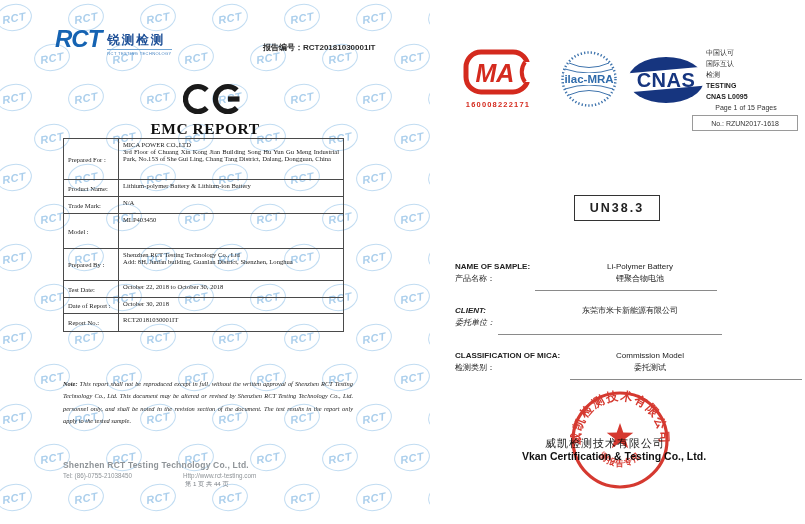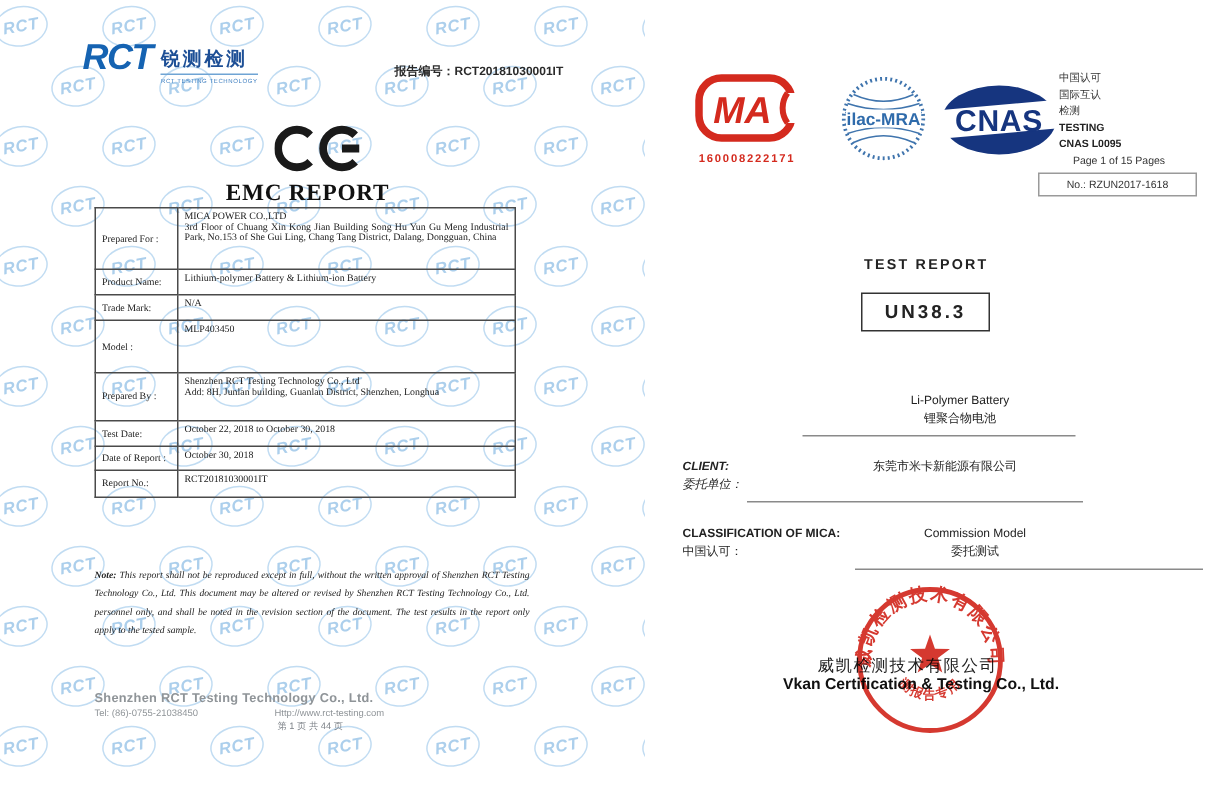--- a/index.html
+++ b/index.html
@@ -295,41 +295,44 @@
       <div>中国认可</div>
       <div>国际互认</div>
       <div>检测</div>
       <div class="b">TESTING</div>
       <div class="b">CNAS L0095</div>
     </div>
 
     <div id="page-info" class="abs">Page 1 of 15 Pages</div>
     <div id="no-box" class="abs">No.: RZUN2017-1618</div>
 
-    <div id="en-title" class="abs">TEST REPORT</div>
     <div id="un-badge" class="abs">UN38.3</div>
 
+    <div id="f1-label" class="abs field-label">
+      <div class="en">NAME OF SAMPLE:</div>
+      <div>产品名称：</div>
+    </div>
     <div id="f1-value" class="abs field-value">
       <div>Li-Polymer Battery</div>
       <div>锂聚合物电池</div>
     </div>
     <div id="f1-line" class="abs field-line"></div>
 
     <div id="f2-label" class="abs field-label">
       <div class="en">CLIENT:</div>
       <div>委托单位：</div>
     </div>
     <div id="f2-value" class="abs field-value">
       <div>东莞市米卡新能源有限公司</div>
     </div>
     <div id="f2-line" class="abs field-line"></div>
 
     <div id="f3-label" class="abs field-label">
       <div class="en">CLASSIFICATION OF MICA:</div>
-      <div>中国认可：</div>
+      <div>检测类别：</div>
     </div>
     <div id="f3-value" class="abs field-value">
       <div>Commission Model</div>
       <div>委托测试</div>
     </div>
     <div id="f3-line" class="abs field-line"></div>
 
     <div id="sig-cn" class="abs">威凯检测技术有限公司</div>
     <div id="sig-en" class="abs">Vkan Certification &amp; Testing Co., Ltd.</div>
 

